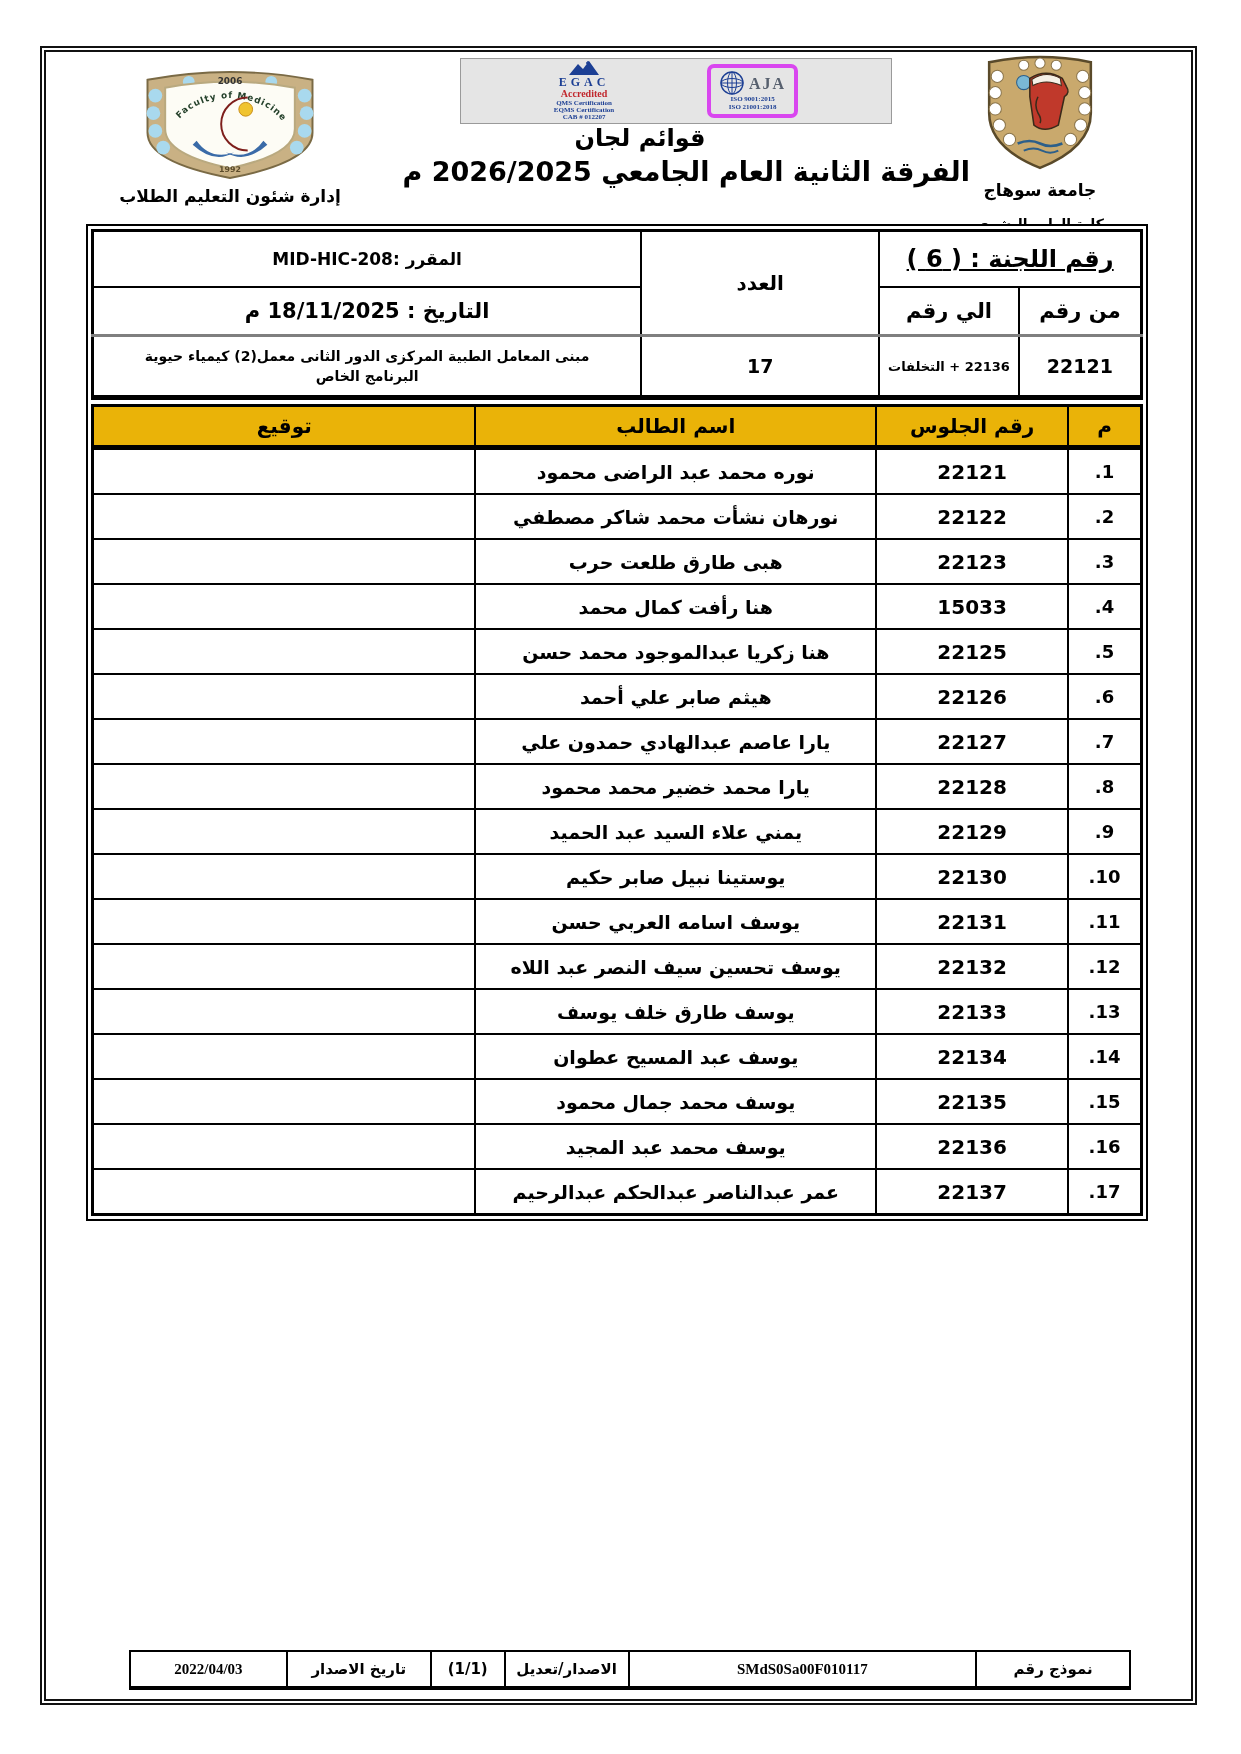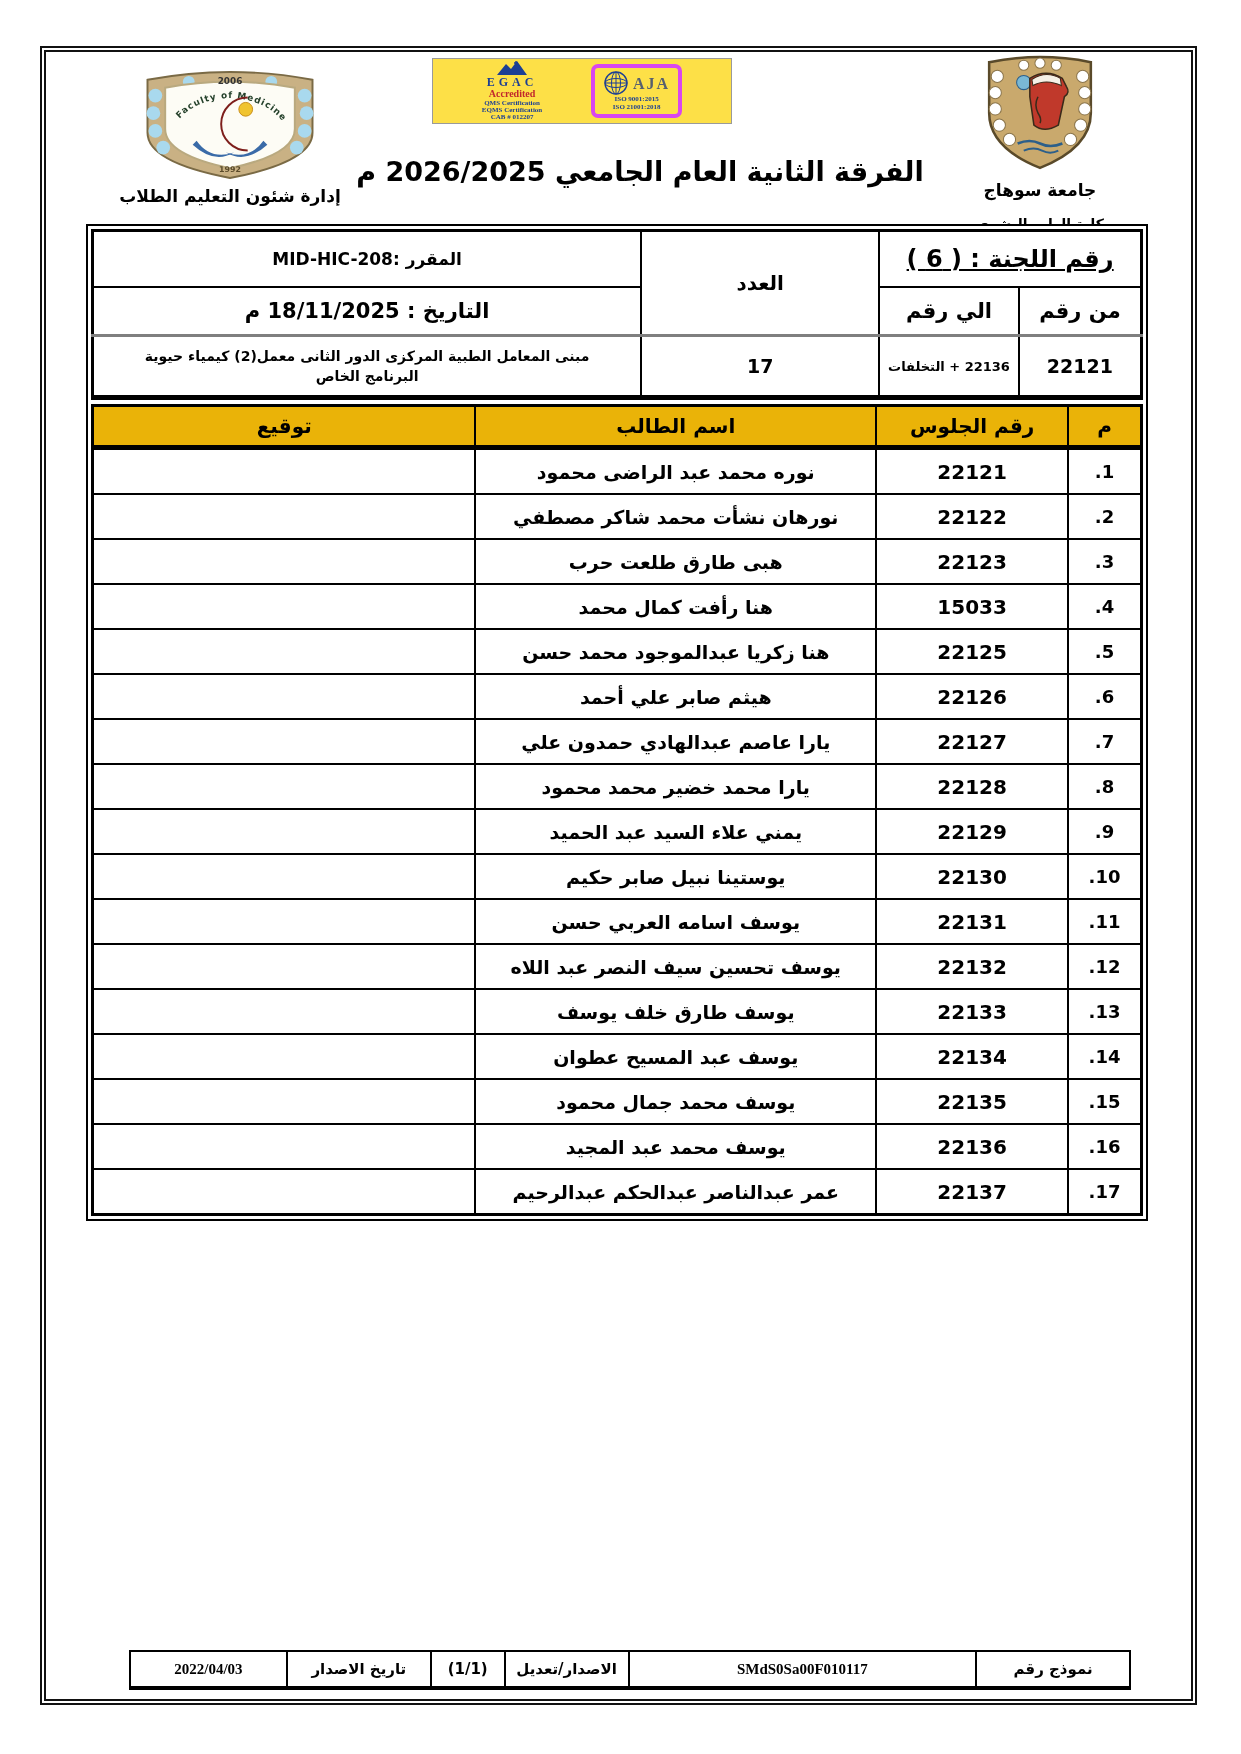--- a/index.html
+++ b/index.html
@@ -5,31 +5,31 @@
   html,body{margin:0;padding:0;background:#fff;}
   .page{position:relative;width:1241px;height:1754px;background:#fff;overflow:hidden;
         font-family:"DejaVu Sans",sans-serif;color:#000;}
   .abs{position:absolute;}
   
   .frame{left:40px;top:46px;width:1157px;height:1659px;border:6px double #111;box-sizing:border-box;}
 
   
   .logo-left{left:105px;top:68px;width:250px;height:114px;display:flex;align-items:center;justify-content:center;}
   .dept-caption{left:80px;top:186px;width:300px;text-align:center;font-size:17px;font-weight:bold;}
-  .cert-box{left:432px;top:58px;width:300px;height:66px;border:1px solid #9a9a9a;background:#fde047;
+  .cert-box{left:460px;top:58px;width:432px;height:66px;border:1px solid #9a9a9a;background:#e5e5e5;
             display:flex;align-items:center;justify-content:space-evenly;box-sizing:border-box;}
   .egac{display:flex;flex-direction:column;align-items:center;line-height:1.05;}
   .egac-name{font-size:12px;font-weight:bold;letter-spacing:4px;color:#1c3f94;font-family:"Liberation Serif",serif;}
   .egac-accredited{font-size:10px;font-weight:bold;color:#c1272d;font-family:"Liberation Serif",serif;}
   .tiny-line{font-size:7px;font-weight:bold;color:#1c3f94;font-family:"Liberation Serif",serif;}
   .aja{border:4px solid #d946ef;border-radius:7px;padding:2px 8px;display:flex;flex-direction:column;align-items:center;line-height:1.1;}
   .aja-top{display:flex;align-items:center;gap:4px;}
   .aja-name{font-size:16px;font-weight:bold;color:#57606e;font-family:"Liberation Serif",serif;letter-spacing:2px;}
   .doc-title{left:380px;top:124px;width:520px;text-align:center;font-size:24px;font-weight:bold;}
-  .doc-subtitle{left:310px;top:156px;width:660px;text-align:center;font-size:27px;font-weight:bold;direction:rtl;}
+  .doc-subtitle{left:310px;top:156px;width:660px;text-align:right;font-size:27px;font-weight:bold;direction:rtl;}
   .logo-right{left:935px;top:52px;width:210px;text-align:center;}
   .uni-name{font-size:17px;font-weight:bold;margin-top:2px;}
   .fac-name{font-size:14px;font-weight:bold;margin-top:16px;}
 
   
   .tables-wrap{left:86px;top:224px;width:1062px;border:2px solid #000;padding:3px;background:#fff;box-sizing:border-box;}
   table{width:100%;border-collapse:collapse;table-layout:fixed;}
   td{border:2px solid #000;text-align:center;vertical-align:middle;overflow:hidden;}
   .info-table{direction:rtl;border:3px solid #000;}
   .info-table td{font-weight:bold;}
@@ -111,20 +111,21 @@
           <ellipse cx="13" cy="13" rx="11" ry="4.5" fill="none" stroke="#1c3f94" stroke-width="1"></ellipse>
           <ellipse cx="13" cy="13" rx="4.5" ry="11" fill="none" stroke="#1c3f94" stroke-width="1"></ellipse>
           <path d="M2,13 L24,13 M13,2 L13,24" stroke="#1c3f94" stroke-width="1"></path>
         </svg>
         <span class="aja-name">AJA</span>
       </div>
       <div class="tiny-line">ISO 9001:2015</div>
       <div class="tiny-line">ISO 21001:2018</div>
     </div>
   </div>
+  <div class="abs doc-title">قوائم لجان</div>
   <div class="abs doc-subtitle">الفرقة الثانية العام الجامعي 2026/2025 م</div>
 
   <div class="abs logo-right">
     <svg width="122" height="122" viewBox="0 0 120 120">
       <path d="M10,10 Q60,0 110,10 L110,60 Q110,94 60,114 Q10,94 10,60 Z" fill="#c9a96d" stroke="#5a4a2a" stroke-width="2.5"></path>
       <circle cx="18" cy="24" r="6" fill="#fff" stroke="#8a744a"></circle>
         <circle cx="16" cy="40" r="6" fill="#fff" stroke="#8a744a"></circle>
       <circle cx="16" cy="56" r="6" fill="#fff" stroke="#8a744a"></circle>
         <circle cx="20" cy="72" r="6" fill="#fff" stroke="#8a744a"></circle>
       <circle cx="30" cy="86" r="6" fill="#fff" stroke="#8a744a"></circle>

